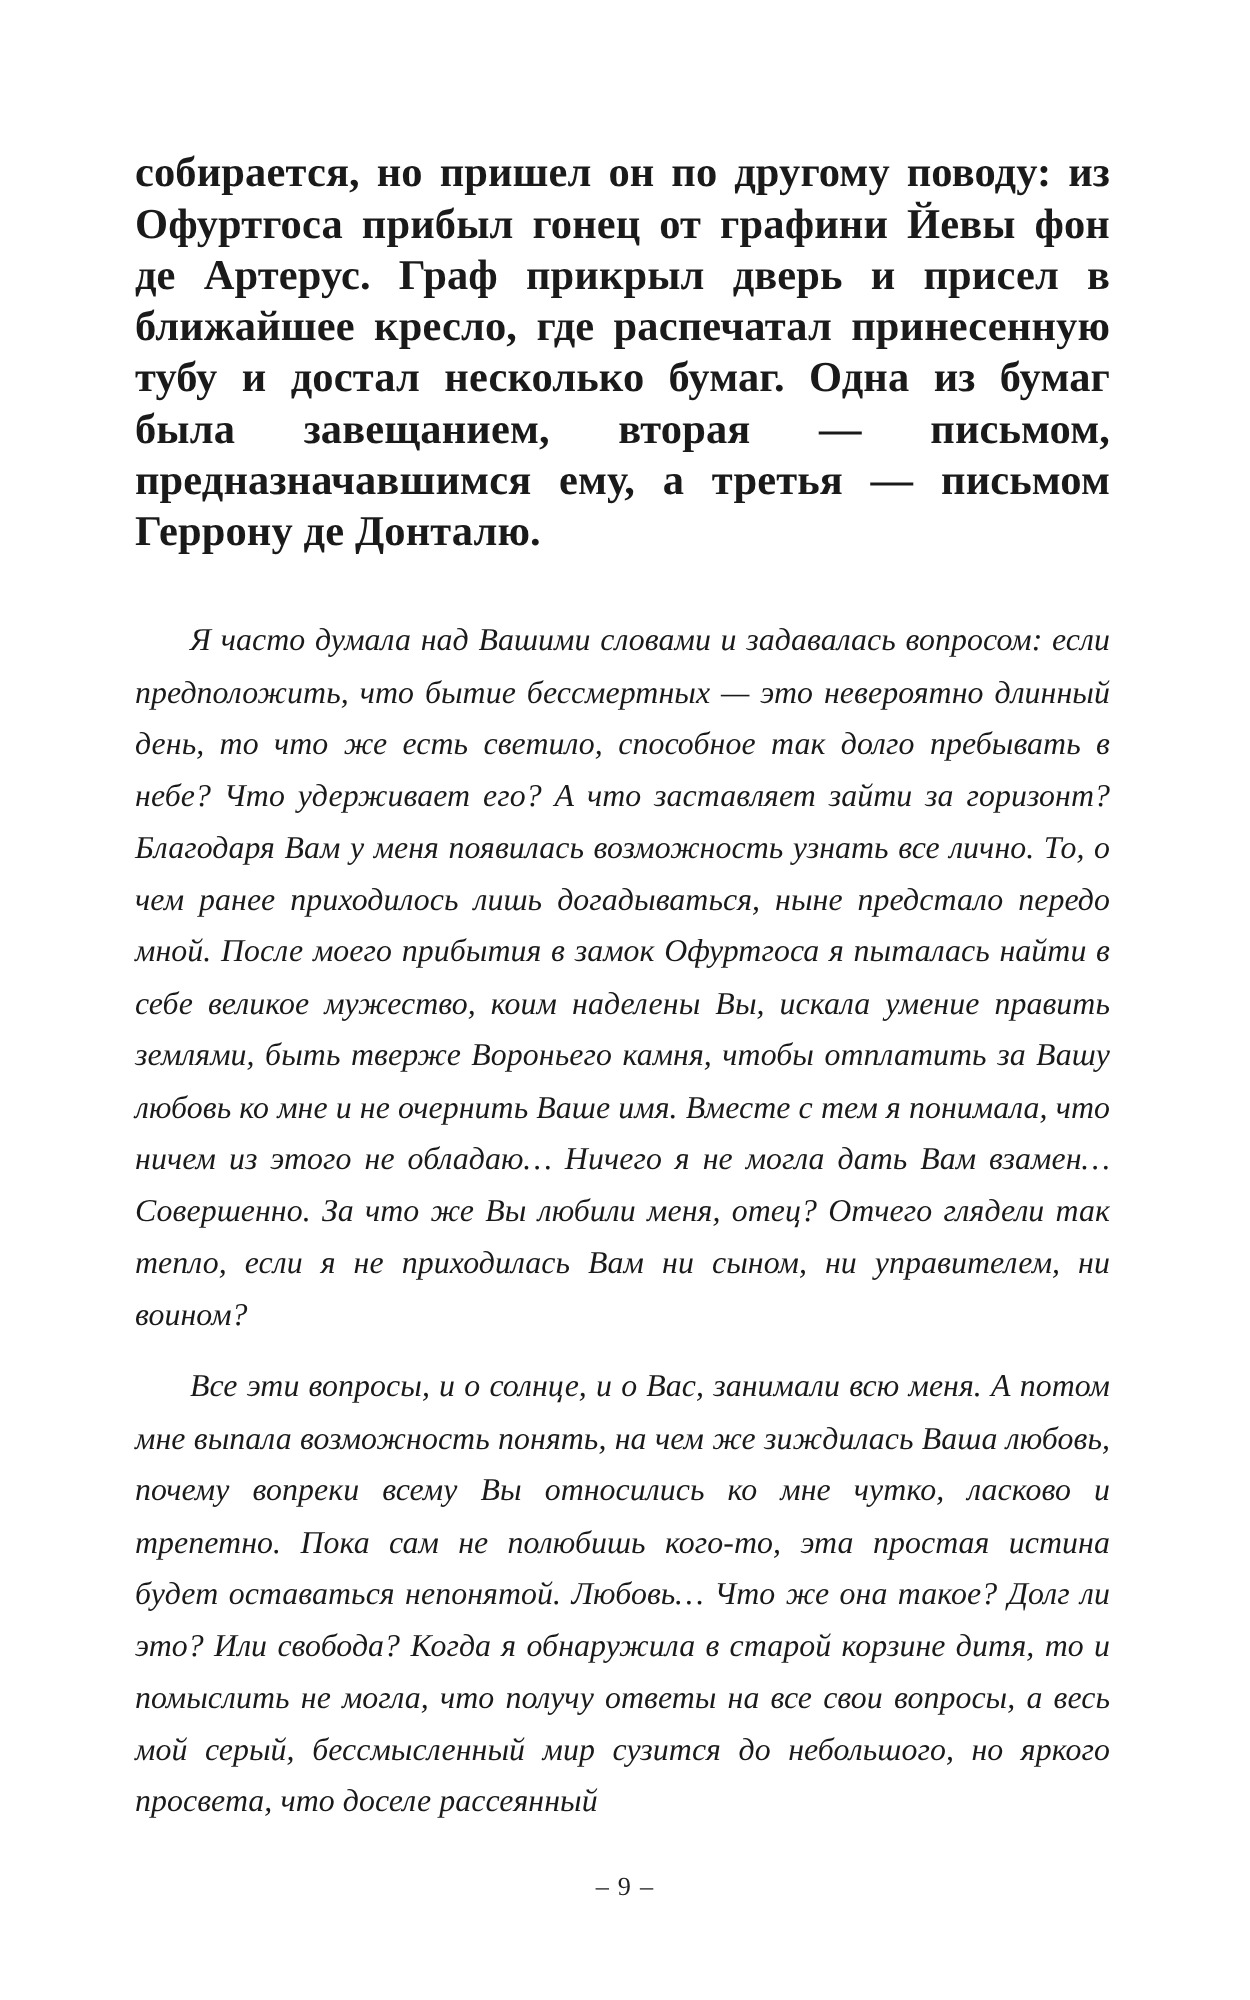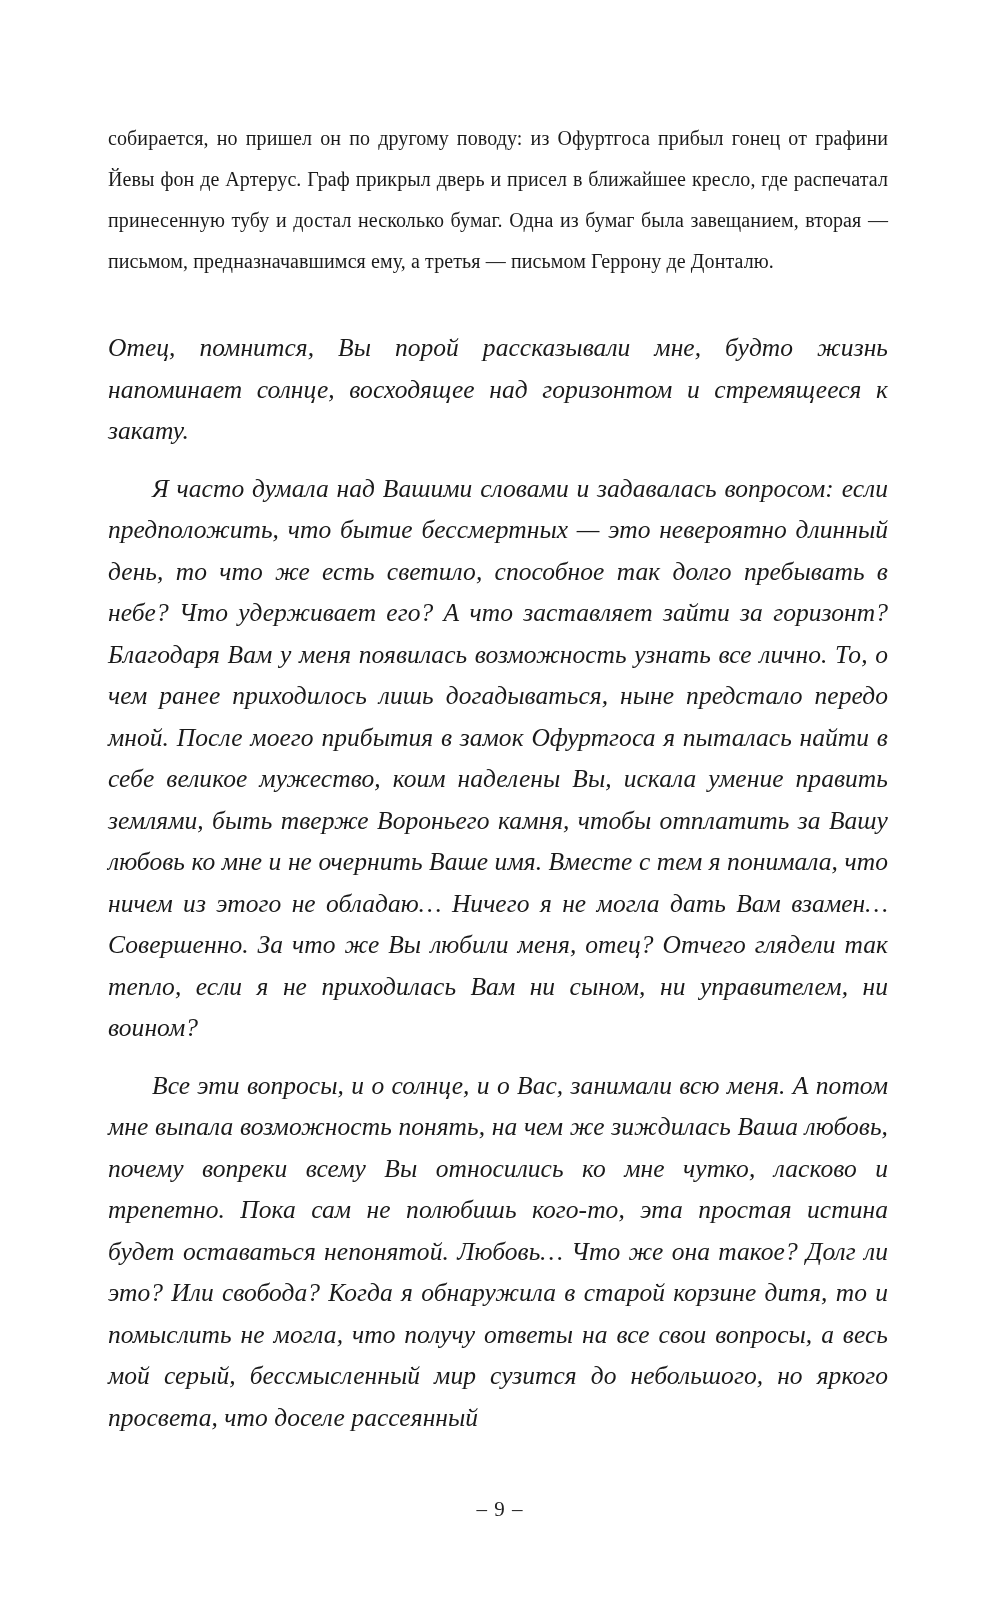--- a/index.html
+++ b/index.html
@@ -21,24 +21,25 @@
     box-sizing: border-box;
     padding: 118px 112px 0 108px;
   }
   .text-block {
     margin: 0;
     text-align: justify;
     text-justify: inter-word;
   }
   .para-roman {
     font-family: "Liberation Serif", "DejaVu Serif", serif;
-    font-size: 20px;
+    font-size: 34px;
     line-height: 41px;
     letter-spacing: 0.1px;
     text-indent: 0;
+    font-weight: bold;
   }
   .letter-block {
     margin-top: 45px;
   }
   .para-italic {
     font-family: "Liberation Serif", "DejaVu Serif", serif;
     font-style: italic;
     font-size: 25.5px;
     line-height: 41.5px;
     letter-spacing: 0.05px;
@@ -64,21 +65,20 @@
 </style>
 </head>
 <body>
 
 <div class="page">
 
   <p class="text-block para-roman">собирается, но пришел он по другому поводу: из Офуртгоса прибыл гонец от графини Йевы фон де Артерус. Граф прикрыл дверь и присел в ближайшее кресло, где распечатал принесенную тубу и достал несколько бумаг. Одна из бумаг была завещанием, вторая — письмом, предназначавшимся ему, а третья — письмом Геррону де Донталю.</p>
 
   <div class="letter-block">
 
-    <p class="text-block para-italic no-indent">Отец, помнится, Вы порой рассказывали мне, будто жизнь напоминает солнце, восходящее над горизонтом и стремящееся к закату.</p>
 
     <p class="text-block para-italic indent">Я часто думала над Вашими словами и задавалась вопросом: если предположить, что бытие бессмертных — это невероятно длинный день, то что же есть светило, способное так долго пребывать в небе? Что удерживает его? А что заставляет зайти за горизонт? Благодаря Вам у меня появилась возможность узнать все лично. То, о чем ранее приходилось лишь догадываться, ныне предстало передо мной. После моего прибытия в замок Офуртгоса я пыталась найти в себе великое мужество, коим наделены Вы, искала умение править землями, быть тверже Вороньего камня, чтобы отплатить за Вашу любовь ко мне и не очернить Ваше имя. Вместе с тем я понимала, что ничем из этого не обладаю… Ничего я не могла дать Вам взамен… Совершенно. За что же Вы любили меня, отец? Отчего глядели так тепло, если я не приходилась Вам ни сыном, ни управителем, ни воином?</p>
 
     <p class="text-block para-italic indent">Все эти вопросы, и о солнце, и о Вас, занимали всю меня. А потом мне выпала возможность понять, на чем же зиждилась Ваша любовь, почему вопреки всему Вы относились ко мне чутко, ласково и трепетно. Пока сам не полюбишь кого-то, эта простая истина будет оставаться непонятой. Любовь… Что же она такое? Долг ли это? Или свобода? Когда я обнаружила в старой корзине дитя, то и помыслить не могла, что получу ответы на все свои вопросы, а весь мой серый, бессмысленный мир сузится до небольшого, но яркого просвета, что доселе рассеянный</p>
 
   </div>
 
   <div class="footer">– 9 –</div>
 
 </div>

